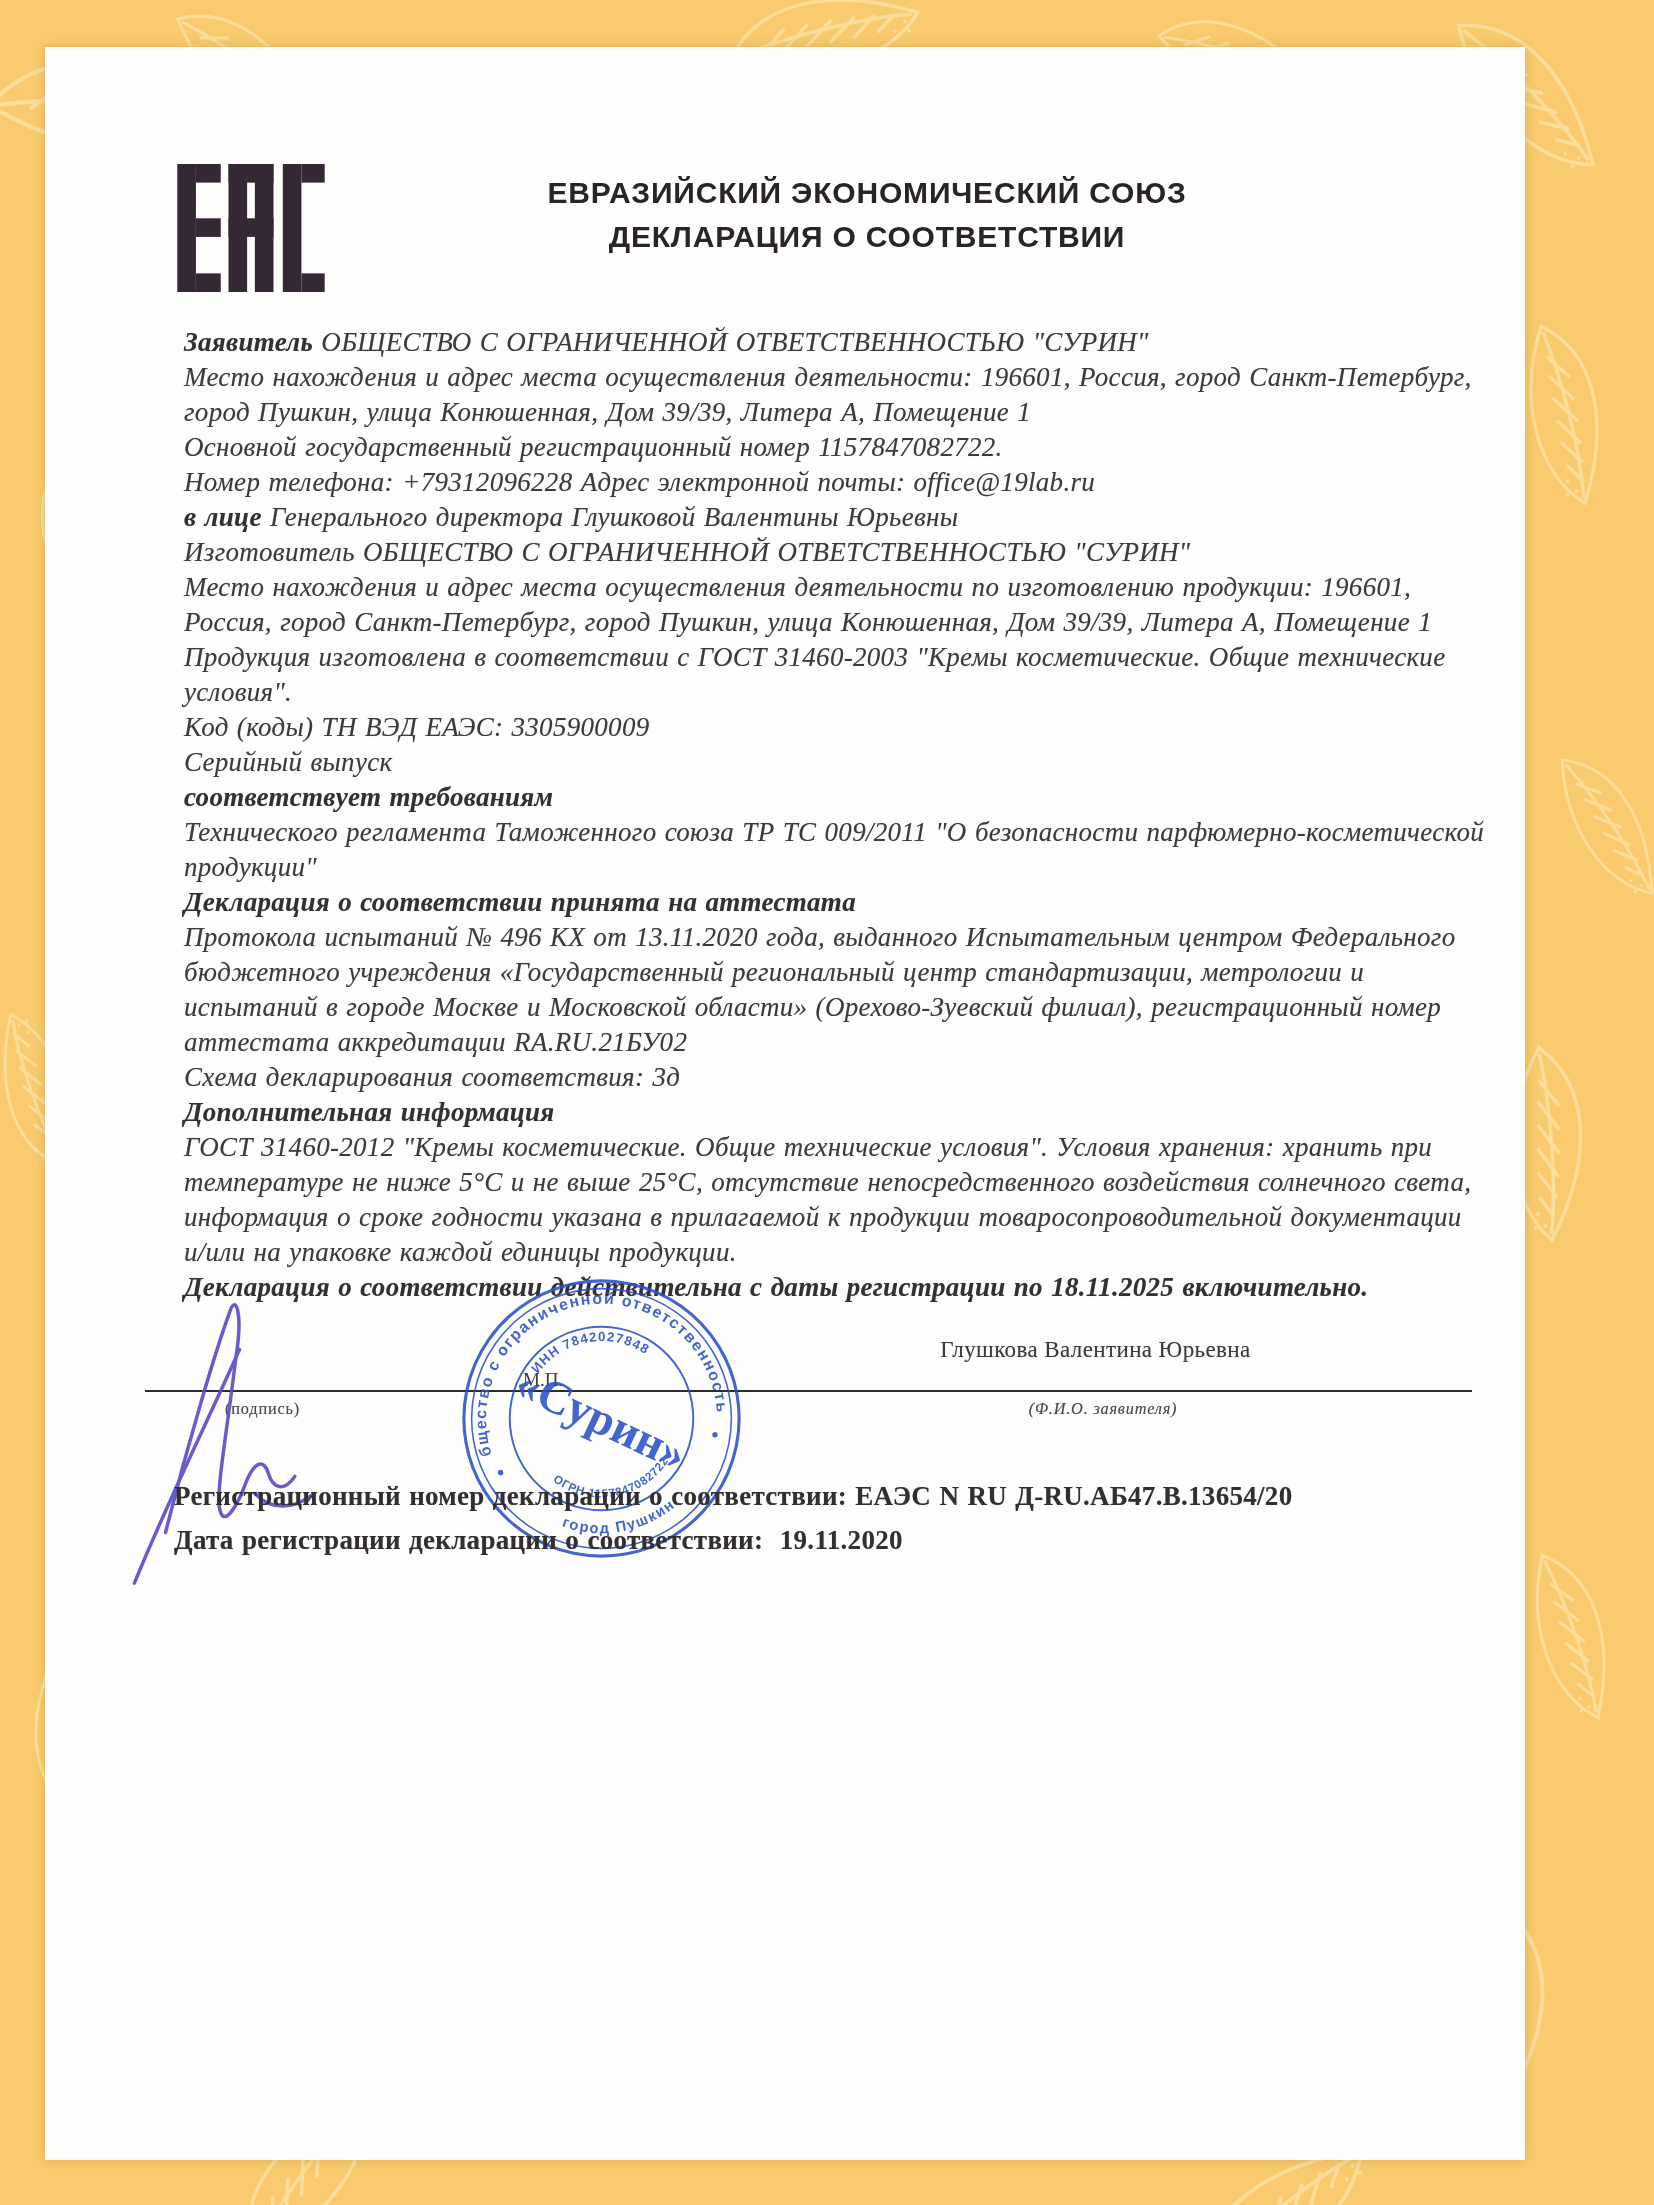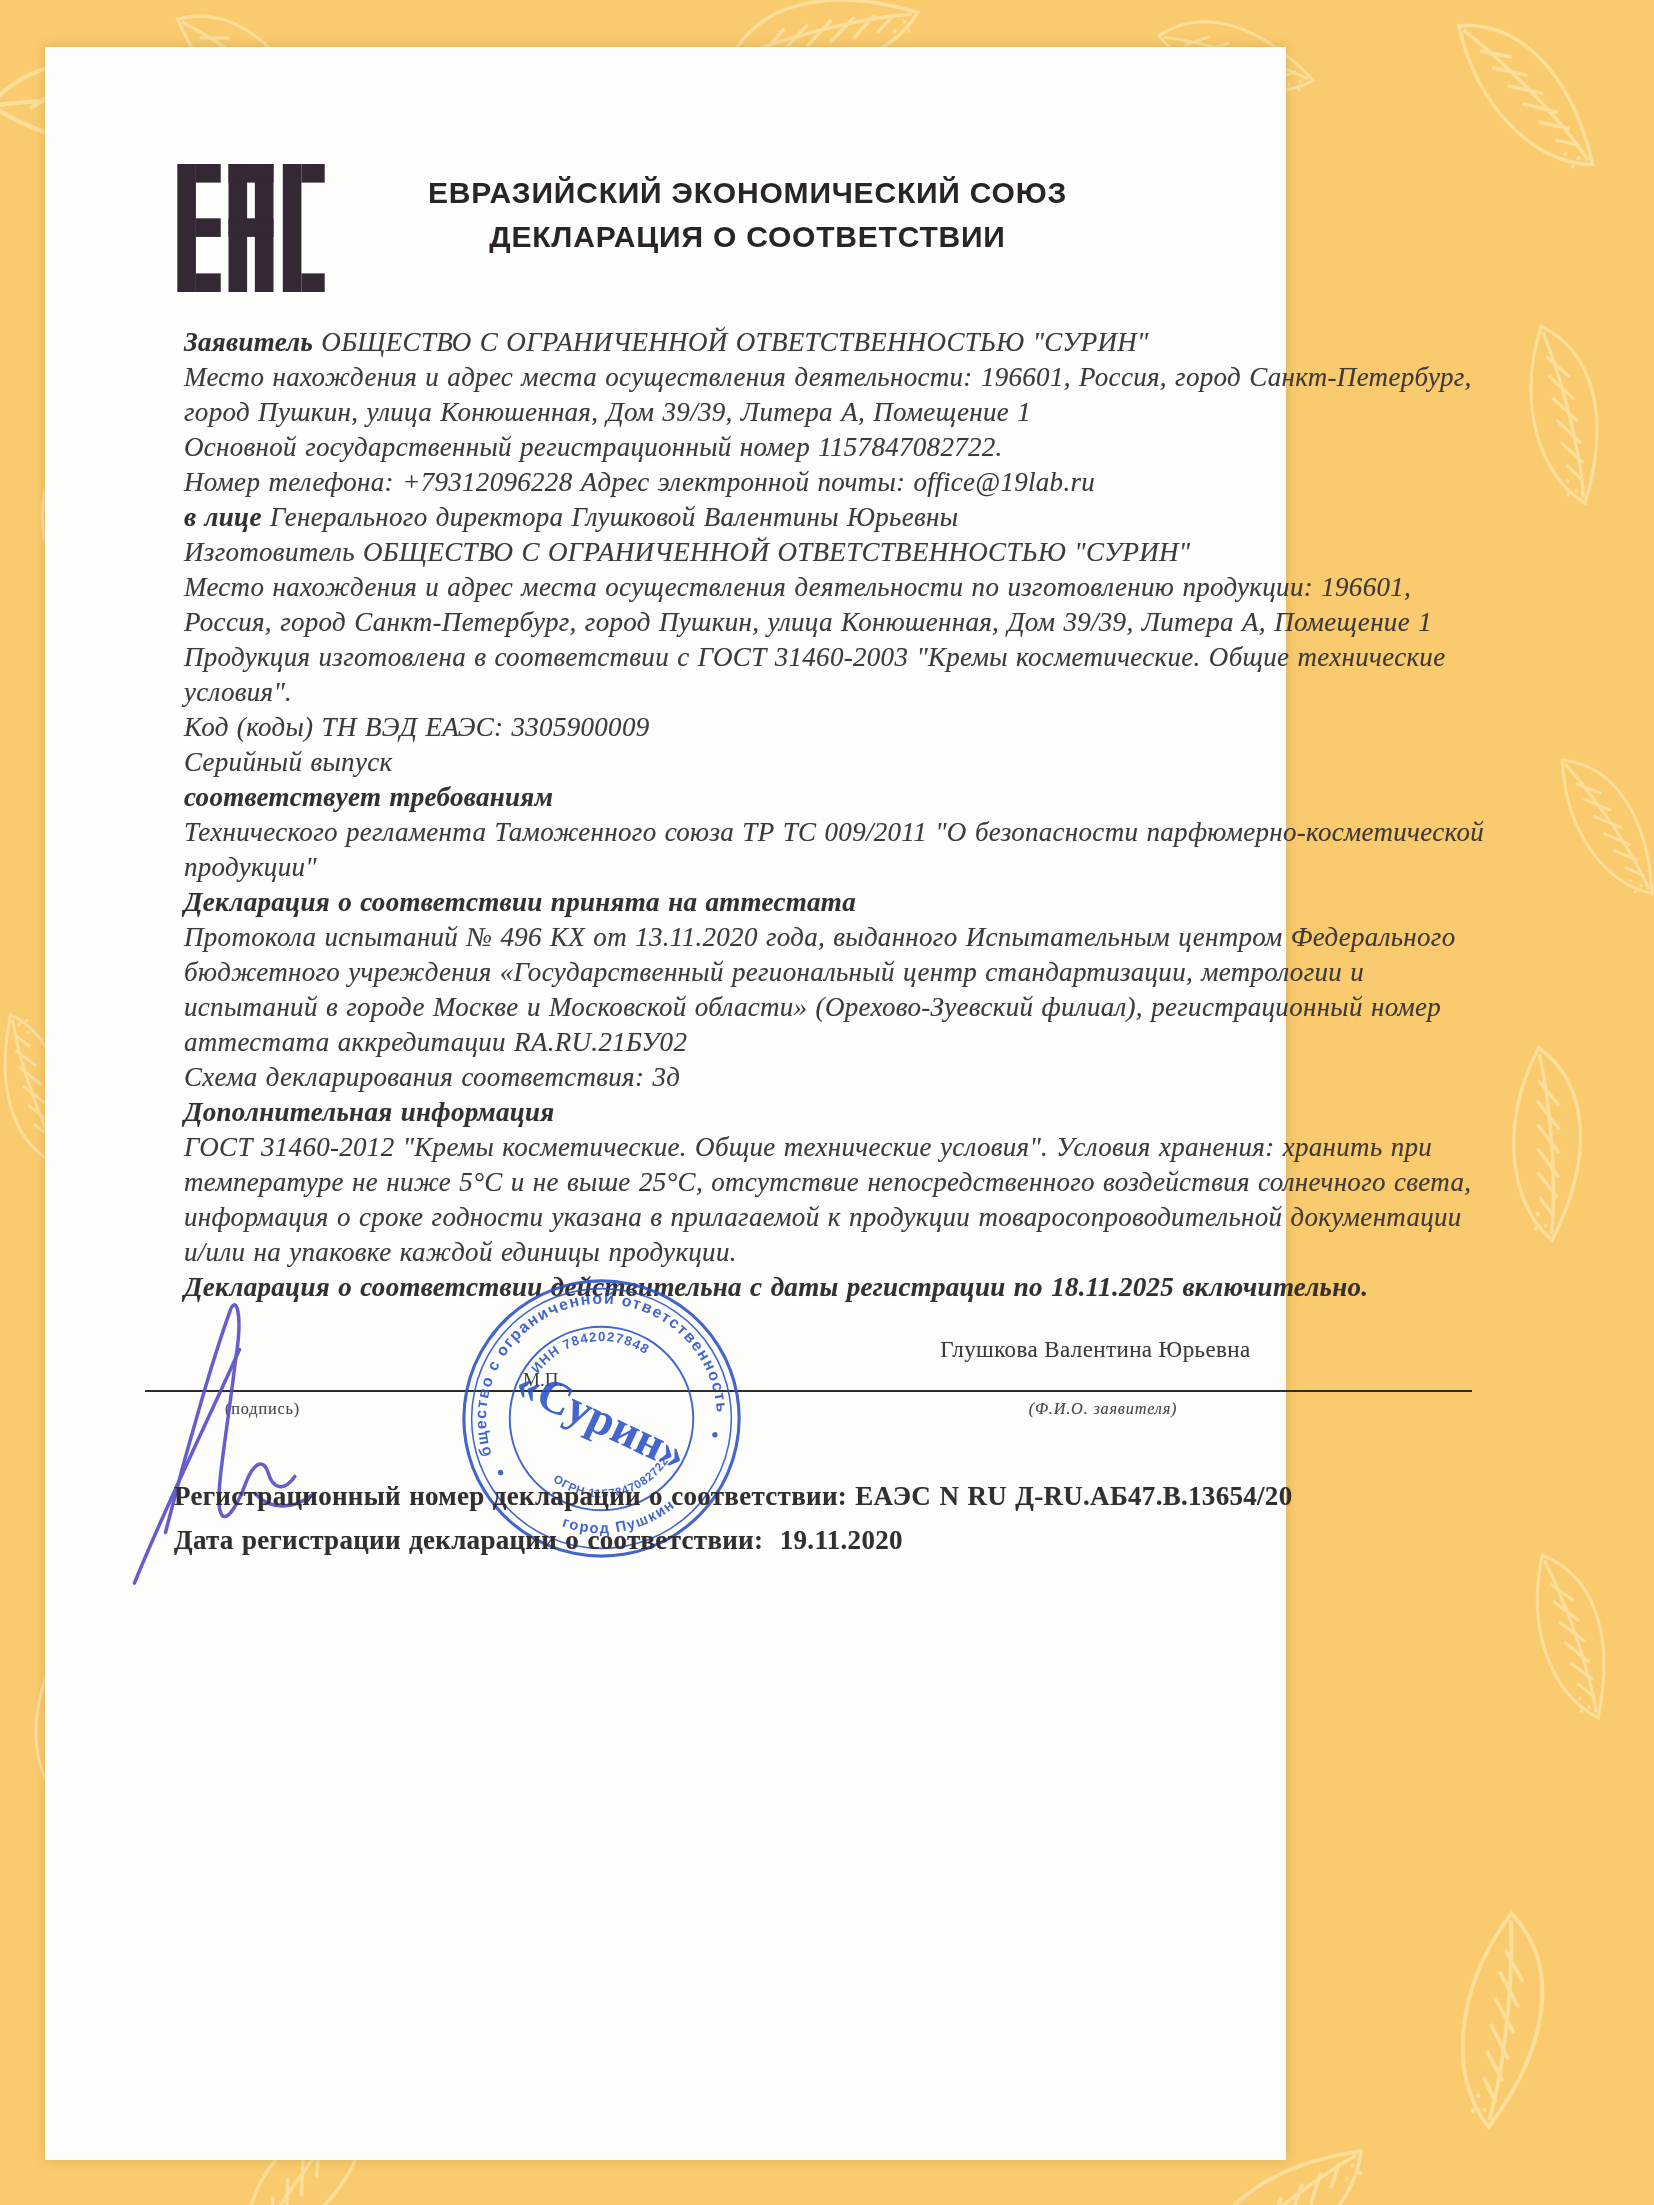--- a/index.html
+++ b/index.html
@@ -3,21 +3,21 @@
 <meta charset="utf-8">
 <style>
   html,body{margin:0;padding:0;}
   body{
     width:1655px;height:2205px;position:relative;overflow:hidden;
     background:#FACB6E;
     font-family:"Liberation Serif", serif;
   }
   #bg-leaves{position:absolute;left:0;top:0;z-index:0;}
   .page{
-    position:absolute;left:45px;top:47px;width:1241px;height:2113px;
+    position:absolute;left:45px;top:47px;width:1480px;height:2113px;
     background:#FDFDFB;z-index:1;box-shadow:0 0 11px rgba(120,90,20,.25);
   }
   
   .eac-logo{position:absolute;left:132px;top:117px;width:148px;height:128px;}
   
   .doc-header{
     position:absolute;left:257px;right:93px;top:124px;text-align:center;
     font-family:"Liberation Sans", sans-serif;font-weight:bold;color:#2a2429;
     font-size:30px;line-height:44px;letter-spacing:0.8px;
   }

